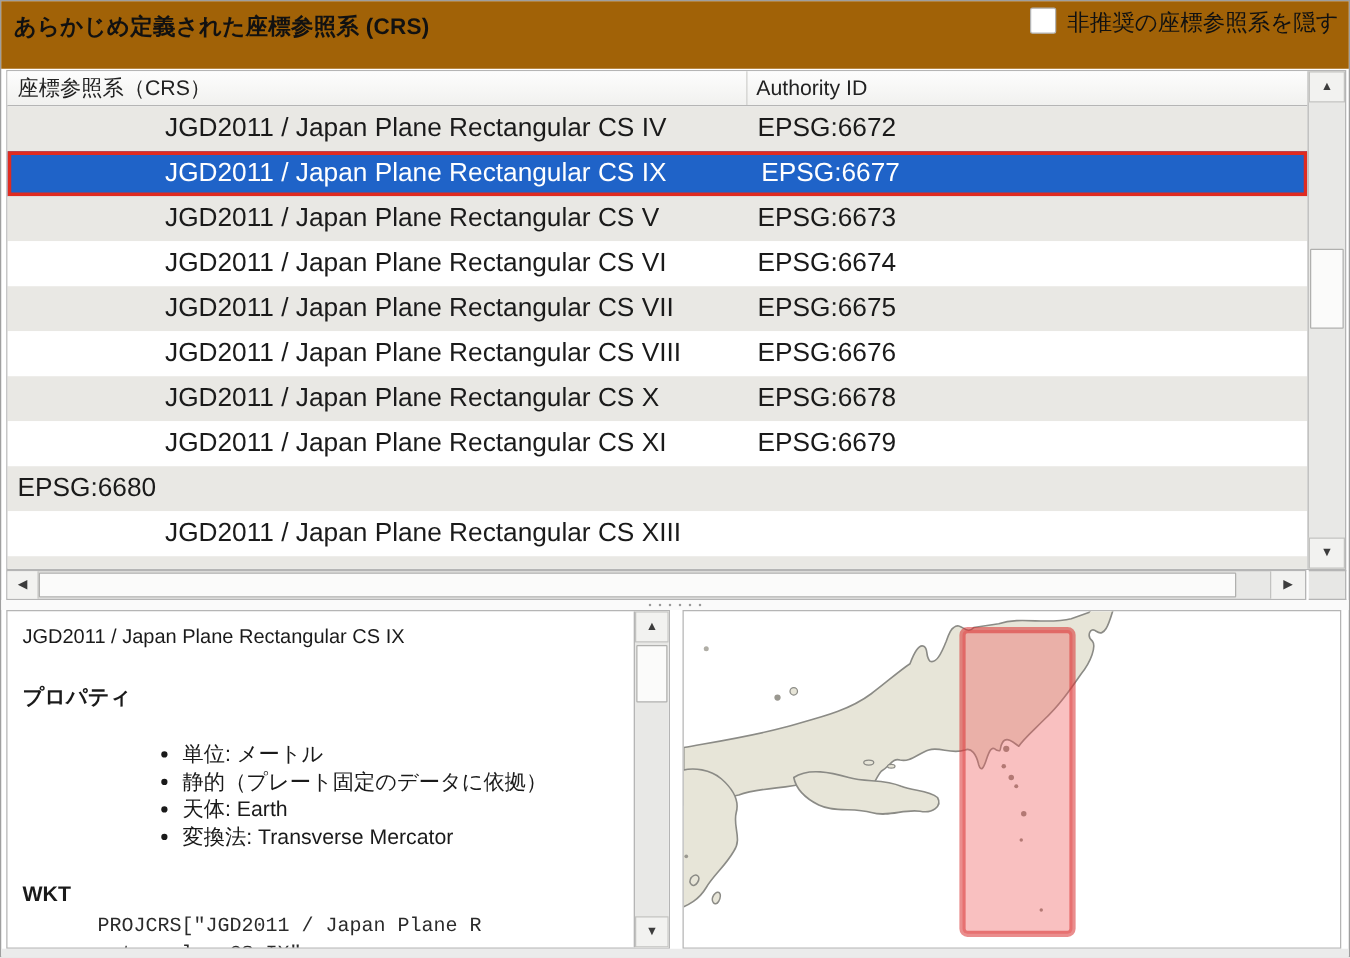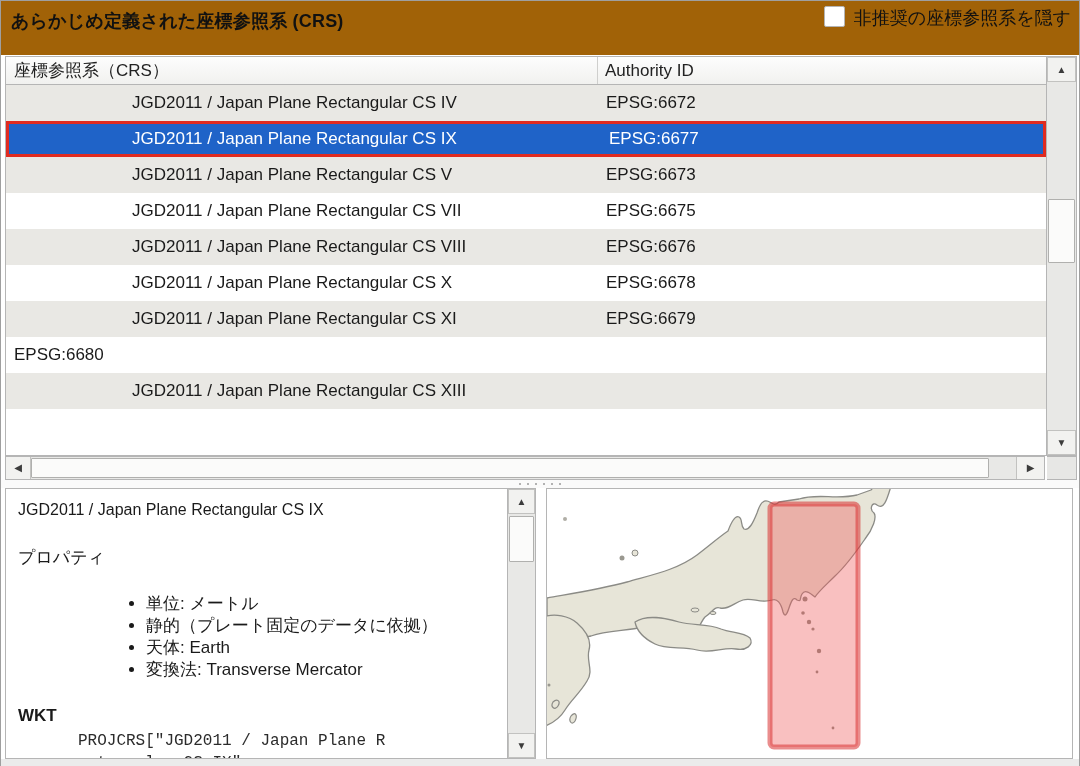--- a/index.html
+++ b/index.html
@@ -39,21 +39,21 @@
     position:absolute; left:0; top:0; right:30px; height:28px;
     background:linear-gradient(#fdfdfd,#f1f1ef);
     border-bottom:1px solid #b5b5b5;
     display:flex; font-size:17px; color:#222;
   }
   .th { line-height:27px; white-space:nowrap; overflow:hidden; }
   .th-name  { width:592px; padding-left:8px; border-right:1px solid #cfcfcd; }
   .th-auth  { flex:1; padding-left:7px; }
 
   .rows { position:absolute; left:0; top:28px; right:30px; bottom:0; overflow:hidden; }
-  .row { height:36px; display:flex; font-size:17px; line-height:36px; cursor:default; }
+  .row { height:36px; display:flex; font-size:21px; line-height:36px; cursor:default; }
   .row:nth-child(odd)  { background:#e9e8e4; }
   .row:nth-child(even) { background:#ffffff; }
   .cell-name { width:592px; padding-left:126px; white-space:nowrap; overflow:hidden; }
   .cell-auth { flex:1; padding-left:8px; white-space:nowrap; }
   .row.selected {
     background:#1f63c8 !important; color:#ffffff;
     border:3px solid #e02b20; line-height:30px;
   }
   .row.selected .cell-name { padding-left:123px; }
   .row-filler { height:12px; background:#e9e8e4; }
@@ -106,21 +106,21 @@
     margin:0 3px; display:inline-block;
   }
 
   
   .details {
     position:absolute; left:4px; top:487px; width:531px; height:271px;
     background:#ffffff; border:1px solid #b5b5b5; overflow:hidden;
   }
   .details-content { position:absolute; left:0; top:0; right:28px; bottom:0; overflow:hidden; }
   .crs-name { margin:12px 0 0 12px; font-size:16px; color:#1a1a1a; }
-  .props-heading { margin:27px 0 0 12px; font-size:17px; font-weight:normal; }
+  .props-heading { margin:27px 0 0 12px; font-size:17px; font-weight:bold; }
   .props-list { margin:24px 0 0 140px; font-size:17px; line-height:22px; color:#1a1a1a; }
   .props-list li { margin:0; }
   .wkt-heading { margin:25px 0 4px 12px; font-size:17px; font-weight:bold; }
   .wkt-text {
     margin:3px 0 0 72px;
     font-family:"Liberation Mono","DejaVu Sans Mono",monospace;
     font-size:16px; line-height:22px; color:#2b2b2b;
     white-space:pre; overflow:hidden;
   }
   .details .vscroll { width:28px; }
@@ -159,20 +159,24 @@
         <div class="cell-name">JGD2011 / Japan Plane Rectangular CS IV</div>
         <div class="cell-auth">EPSG:6672</div>
       </div>
       <div class="row selected">
         <div class="cell-name">JGD2011 / Japan Plane Rectangular CS IX</div>
         <div class="cell-auth">EPSG:6677</div>
       </div>
       <div class="row">
         <div class="cell-name">JGD2011 / Japan Plane Rectangular CS V</div>
         <div class="cell-auth">EPSG:6673</div>
+      </div>
+      <div class="row">
+        <div class="cell-name">JGD2011 / Japan Plane Rectangular CS VI</div>
+        <div class="cell-auth">EPSG:6674</div>
       </div>
       <div class="row">
         <div class="cell-name">JGD2011 / Japan Plane Rectangular CS VII</div>
         <div class="cell-auth">EPSG:6675</div>
       </div>
       <div class="row">
         <div class="cell-name">JGD2011 / Japan Plane Rectangular CS VIII</div>
         <div class="cell-auth">EPSG:6676</div>
       </div>
       <div class="row">

